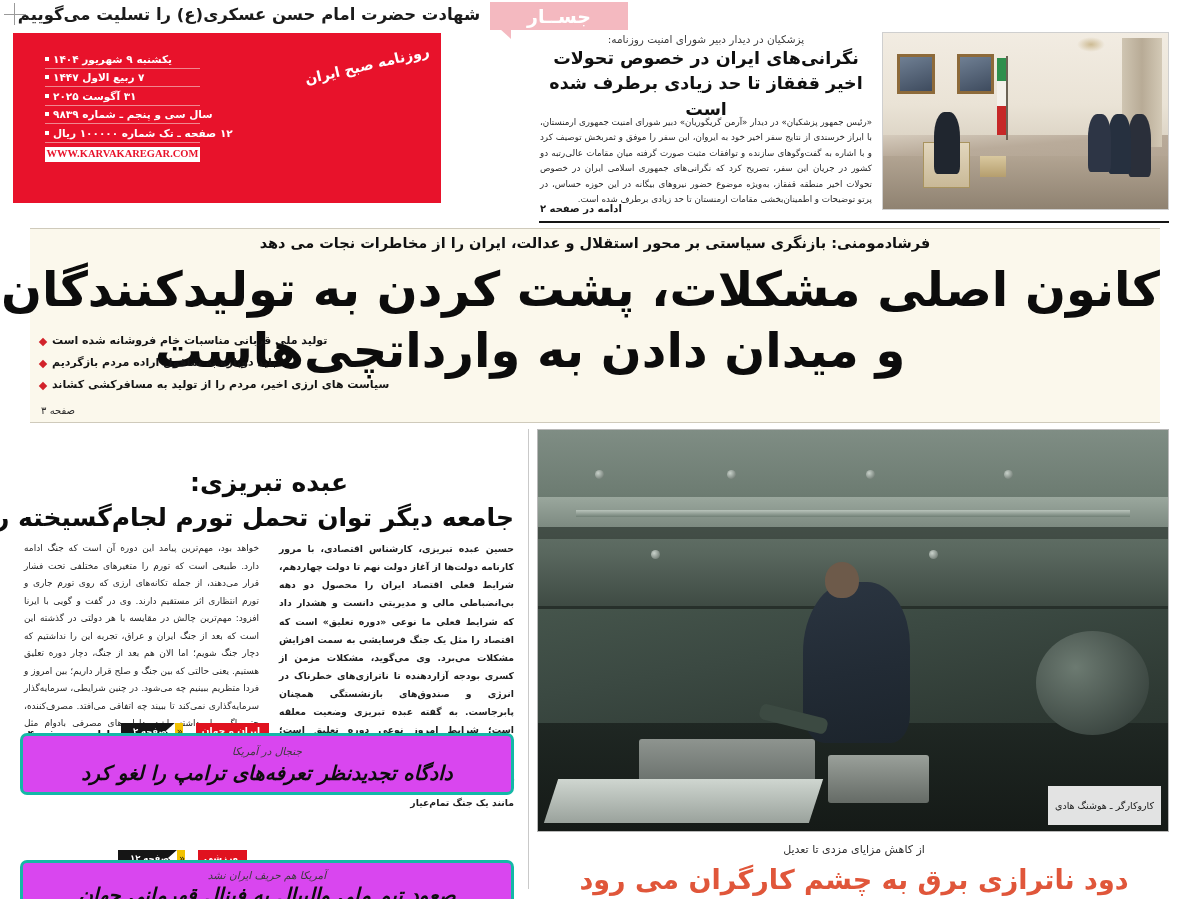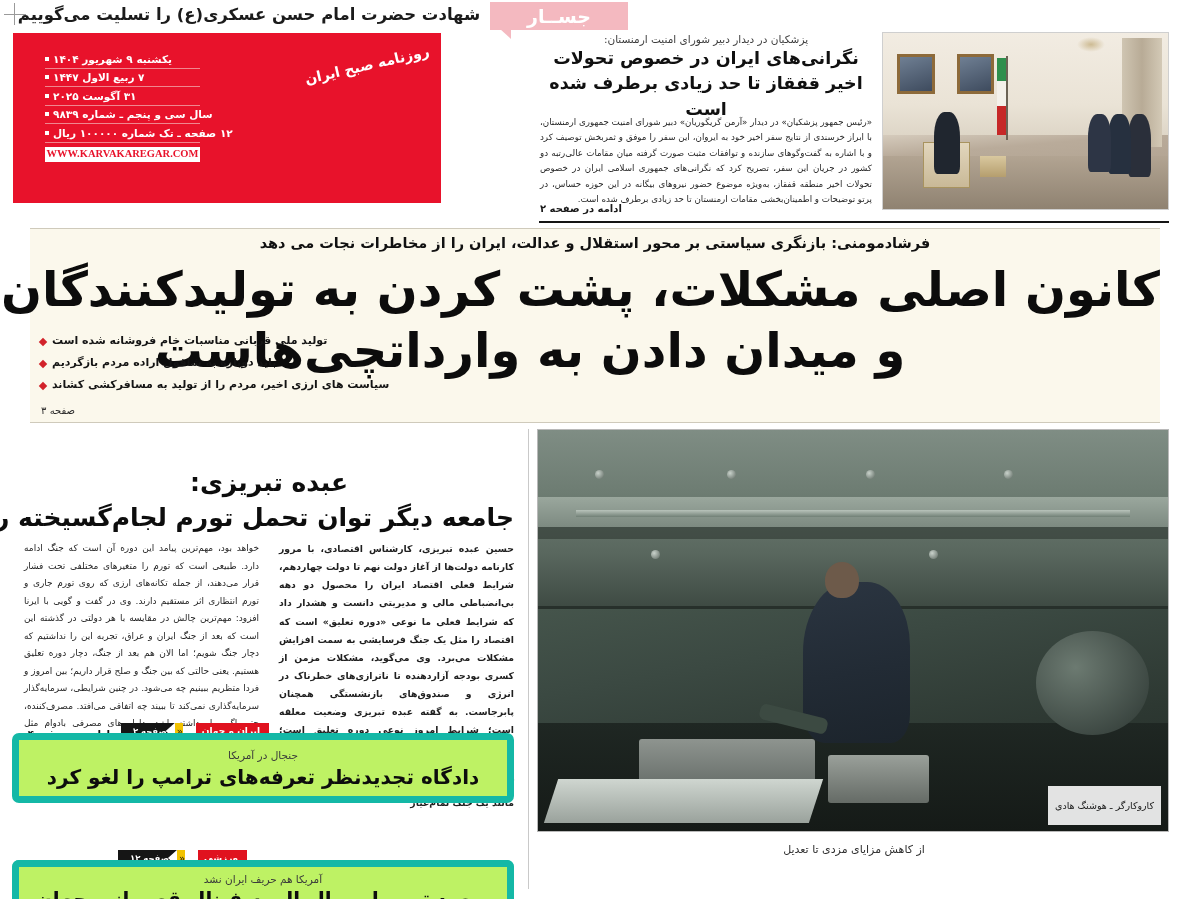--- a/index.html
+++ b/index.html
@@ -541,23 +541,24 @@
     align-items: center;
     white-space: nowrap;
     clip-path: polygon(0 0, 100% 0, calc(100% - 9px) 50%, 100% 100%, 0 100%);
   }
   .badge-iran { top: 723px; right: 931px; }
   .badge-sport { top: 850px; right: 953px; }
 
   
   .card {
     position: absolute;
-    border: 7px solid #14b8a6;
+    border: 3px solid #14b8a6;
     border-radius: 7px;
-    background: #bef264;
+    background: #d946ef;
+    font-style: italic;
   }
   .card.c-iran { top: 733px; right: 686px; width: 488px; height: 56px; }
   .card.c-sport { top: 860px; right: 686px; width: 488px; height: 39px; border-bottom: none; border-radius: 7px 7px 0 0;}
   .card-kicker {
     position: absolute;
     top: 9px; right: 0; width: 100%;
     text-align: center;
     font-size: 10.5px;
     color: #3a3a3a;
   }
@@ -631,21 +632,21 @@
         <div class="pm-carpet"></div>
         <div class="pm-chair c1"></div>
         <div class="pm-table"></div>
         <div class="pm-person p1"></div>
         <div class="pm-person p2"></div>
         <div class="pm-person p3"></div>
         <div class="pm-person p4"></div>
       </div>
     </div>
 
-    <div class="top-kicker">پزشکیان در دیدار دبیر شورای امنیت ارمنستان:</div>
+    <div class="top-kicker">پزشکیان در دیدار دبیر شورای امنیت روزنامه:</div>
     <div class="top-headline">نگرانی‌های ایران در خصوص تحولات اخیر قفقاز تا حد زیادی برطرف شده است</div>
     <div class="top-body">«رئیس جمهور پزشکیان» در دیدار «آرمن گریگوریان» دبیر شورای امنیت جمهوری ارمنستان، با ابراز خرسندی از نتایج سفر اخیر خود به ایروان، این سفر را موفق و ثمربخش توصیف کرد و با اشاره به گفت‌وگوهای سازنده و توافقات مثبت صورت گرفته میان مقامات عالی‌رتبه دو کشور در جریان این سفر، تصریح کرد که نگرانی‌های جمهوری اسلامی ایران در خصوص تحولات اخیر منطقه قفقاز، به‌ویژه موضوع حضور نیروهای بیگانه در این حوزه حساس، در پرتو توضیحات و اطمینان‌بخشی مقامات ارمنستان تا حد زیادی برطرف شده است.</div>
     <div class="top-more">ادامه در صفحه ۲</div>
 
     <div class="rule-thick"></div>
   </div>
 
   <div class="lead-banner">
     <div class="lead-kicker">فرشادمومنی: بازنگری سیاستی بر محور استقلال و عدالت، ایران را از مخاطرات نجات می دهد</div>
     <div class="lead-line l1">کانون اصلی مشکلات، پشت کردن به تولیدکنندگان</div>
@@ -684,20 +685,21 @@
       <div class="mp-parts"></div>
       <div class="mp-parts2"></div>
       <div class="mp-plate"></div>
     </div>
     <div class="photo-credit">کاروکارگر ـ هوشنگ هادی</div>
   </div>
 
   <div class="v-divider"></div>
 
   <div class="bl-kicker">از کاهش مزایای مزدی تا تعدیل</div>
+  <div class="bl-headline">دود ناترازی برق به چشم کارگران می رود</div>
 
   <div class="rc-name">عبده تبریزی:</div>
   <div class="rc-headline">جامعه دیگر توان تحمل تورم لجام‌گسیخته را ندارد</div>
 
   <div class="rc-cols">
     <div class="rc-col bold">حسین عبده تبریزی، کارشناس اقتصادی، با مرور کارنامه دولت‌ها از آغاز دولت نهم تا دولت چهاردهم، شرایط فعلی اقتصاد ایران را محصول دو دهه بی‌انضباطی مالی و مدیریتی دانست و هشدار داد که شرایط فعلی ما نوعی «دوره تعلیق» است که اقتصاد را مثل یک جنگ فرسایشی به سمت افزایش مشکلات می‌برد. وی می‌گوید، مشکلات مزمن از کسری بودجه آزاردهنده تا ناترازی‌های خطرناک در انرژی و صندوق‌های بازنشستگی همچنان پابرجاست. به گفته عبده تبریزی وضعیت معلقه است؛ شرایط امروز نوعی دوره تعلیق است؛ سرمایه‌گذار دست نگه داشته، مصرف‌کننده بزرگ‌ترین خریدها را کنار گذاشته، و زنجیره تأمین آسیب دیده. این وضعیت اگر طولانی شود، اثرش مانند یک جنگ تمام‌عیار</div>
     <div class="rc-col">خواهد بود، مهم‌ترین پیامد این دوره آن است که جنگ ادامه دارد. طبیعی است که تورم را متغیرهای مختلفی تحت فشار قرار می‌دهند، از جمله تکانه‌های ارزی که روی تورم جاری و تورم انتظاری اثر مستقیم دارند. وی در گفت و گویی با ایرنا افزود: مهم‌ترین چالش در مقایسه با هر دولتی در گذشته این است که بعد از جنگ ایران و عراق، تجربه این را نداشتیم که دچار جنگ شویم؛ اما الان هم بعد از جنگ، دچار دوره تعلیق هستیم. یعنی حالتی که بین جنگ و صلح قرار داریم؛ بین امروز و فردا متظریم ببینیم چه می‌شود. در چنین شرایطی، سرمایه‌گذار سرمایه‌گذاری نمی‌کند تا ببیند چه اتفاقی می‌افتد. مصرف‌کننده، حتی اگر پول داشته باشد، دارایی‌های مصرفی بادوام مثل اتومبیل و خانه نمی‌خرد و صبر می‌کند تا مشخص شود چه خواهد شد.</div>
   </div>
   <div class="rc-more">ادامه در صفحه۴</div>
 

